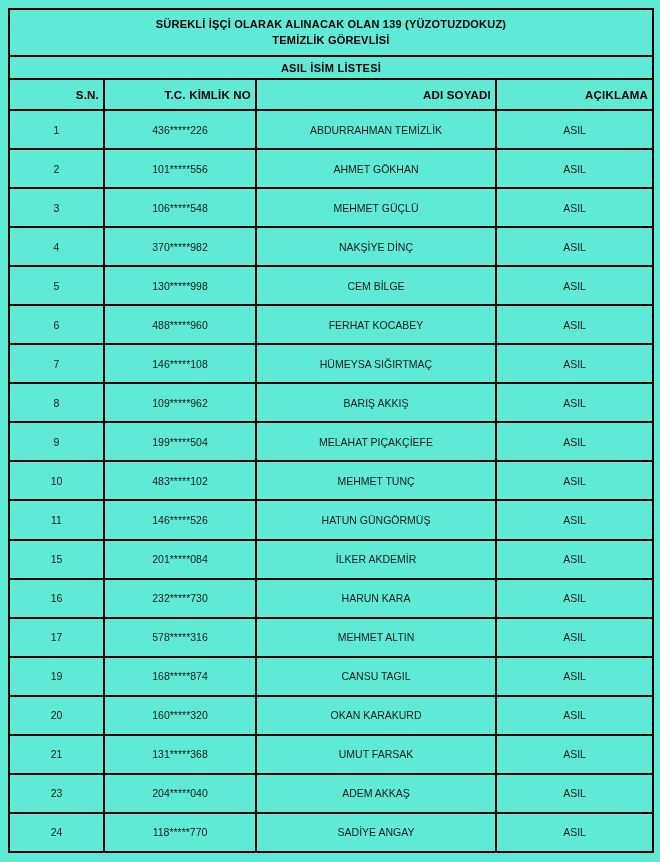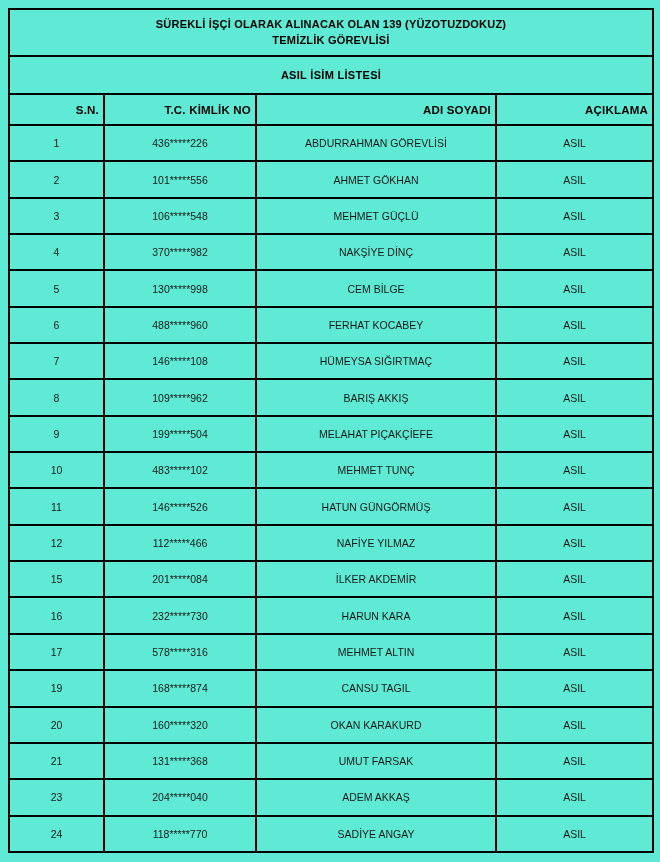--- a/index.html
+++ b/index.html
@@ -35,21 +35,21 @@
   .list-table td {
     border: 2px solid #000000;
     text-align: center;
     vertical-align: middle;
     padding: 0 4px;
     overflow: hidden;
     white-space: nowrap;
   }
 
   tr.title-row      { height: 47px; }
-  tr.subtitle-row   { height: 38px; padding-left: 30px; }
+  tr.subtitle-row   { height: 23px; padding-left: 30px; }
   tr.colheader-row  { height: 31px; }
 
   .title-cell {
     font-weight: bold;
     font-size: 11px;
     line-height: 1.45;
     letter-spacing: 0.2px;
     white-space: normal;
   }
   .subtitle-cell {
@@ -94,21 +94,21 @@
         <th>S.N.</th>
         <th>T.C. KİMLİK NO</th>
         <th>ADI SOYADI</th>
         <th>AÇIKLAMA</th>
       </tr>
     </thead>
     <tbody>
         <tr class="data-row">
           <td>1</td>
           <td>436*****226</td>
-          <td>ABDURRAHMAN GÖREVLİSİ</td>
+          <td>ABDURRAHMAN TEMİZLİK</td>
           <td>ASIL</td>
         </tr>
         <tr class="data-row">
           <td>2</td>
           <td>101*****556</td>
           <td>AHMET GÖKHAN</td>
           <td>ASIL</td>
         </tr>
         <tr class="data-row">
           <td>3</td>
@@ -158,26 +158,20 @@
           <td>MEHMET TUNÇ</td>
           <td>ASIL</td>
         </tr>
         <tr class="data-row">
           <td>11</td>
           <td>146*****526</td>
           <td>HATUN GÜNGÖRMÜŞ</td>
           <td>ASIL</td>
         </tr>
         <tr class="data-row">
-          <td>12</td>
-          <td>112*****466</td>
-          <td>NAFİYE YILMAZ</td>
-          <td>ASIL</td>
-        </tr>
-        <tr class="data-row">
           <td>15</td>
           <td>201*****084</td>
           <td>İLKER AKDEMİR</td>
           <td>ASIL</td>
         </tr>
         <tr class="data-row">
           <td>16</td>
           <td>232*****730</td>
           <td>HARUN KARA</td>
           <td>ASIL</td>

